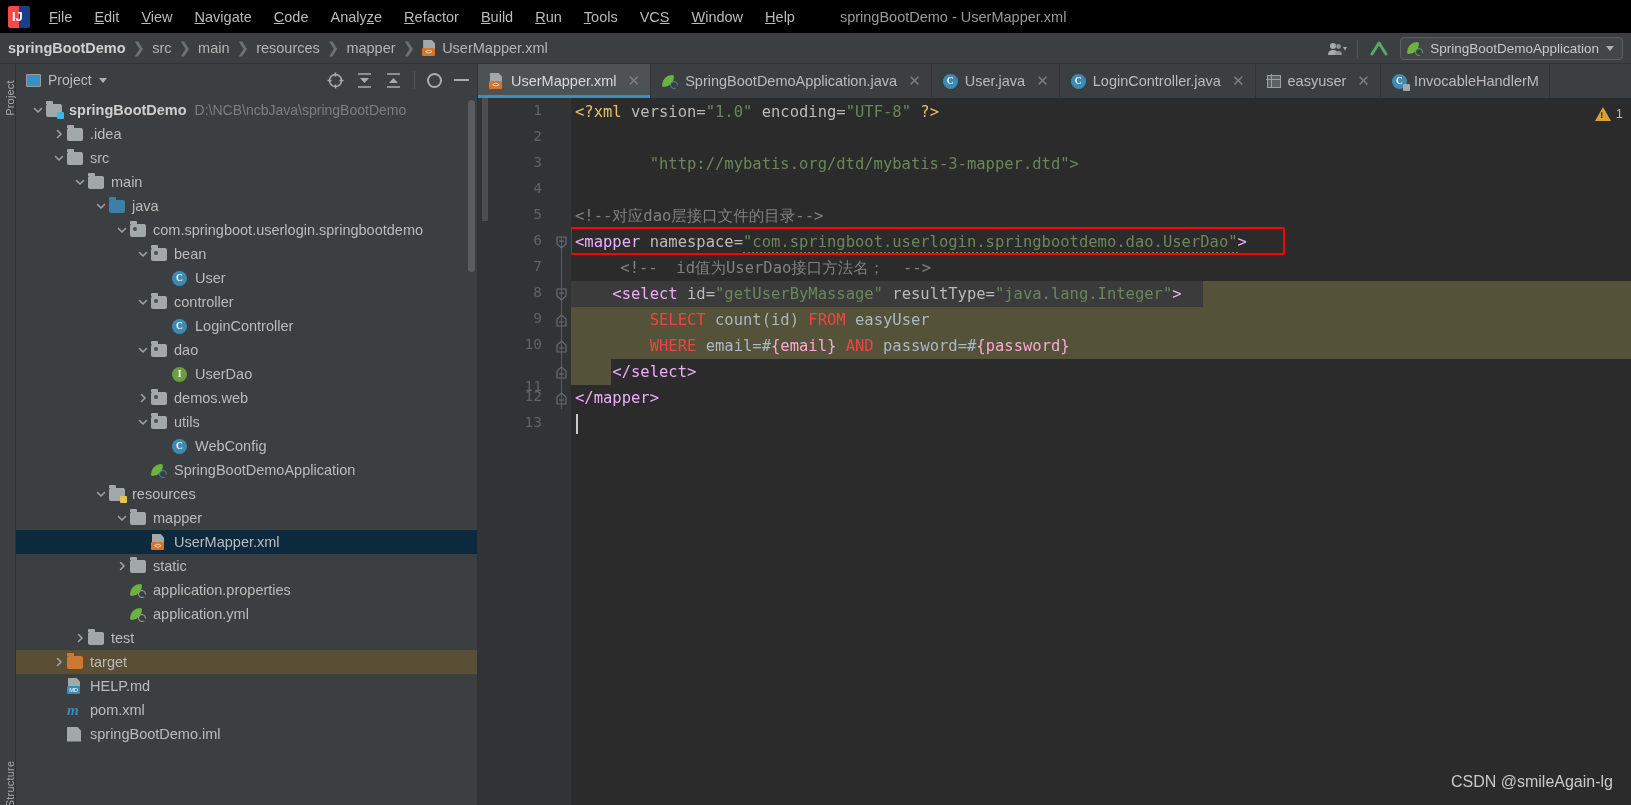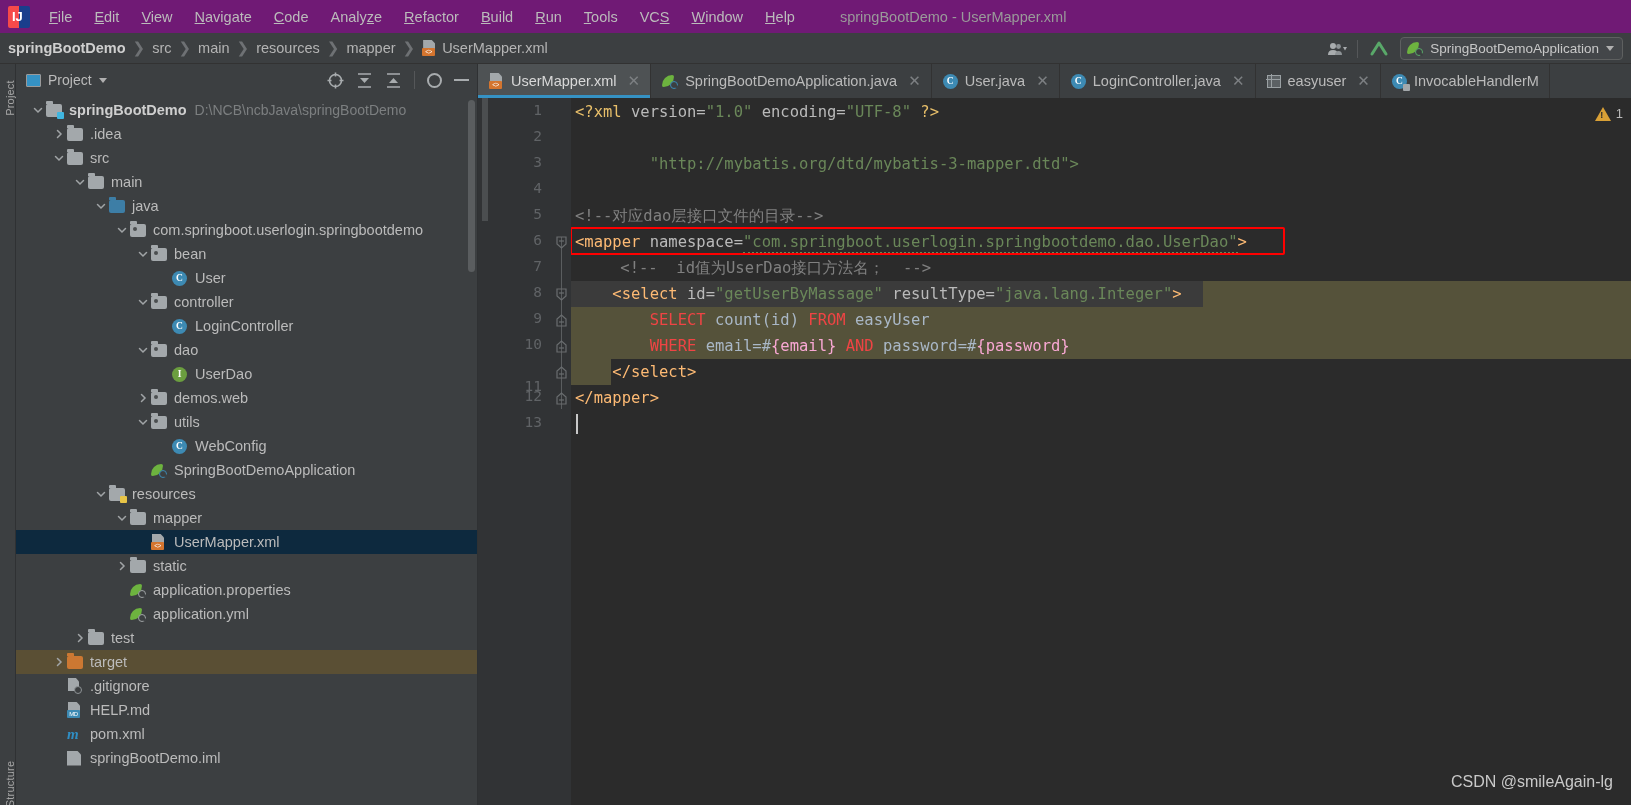--- a/index.html
+++ b/index.html
@@ -7,21 +7,21 @@
     width: 1631px; height: 805px;
     background: #3c3f41;
     font-family: "Liberation Sans", sans-serif;
     overflow: hidden;
     -webkit-font-smoothing: antialiased;
   }
   .app { position: relative; width: 1631px; height: 805px; background: #3c3f41; }
 
   
   .menubar {
-    height: 33px; background: #701a75; display: flex; align-items: center;
+    height: 33px; background: #000000; display: flex; align-items: center;
     padding-left: 4px; position: relative;
   }
   .logo-icon { width: 22px; height: 22px; margin: 0 8px 0 4px; position: relative; flex: none; }
   .logo-icon .l1 { position:absolute; left:0; top:0; width:11px; height:22px; background:#f64a4a; border-radius:2px 0 0 2px;}
   .logo-icon .l2 { position:absolute; right:0; top:0; width:11px; height:22px; background:#1a3e8c; border-radius:0 2px 2px 0;}
   .logo-icon .lj { position:absolute; left:4px; top:2px; color:#fff; font-size:13px; font-weight:bold; line-height:18px;}
   .menu-item {
     padding: 4px 11px; font-size: 14.5px; color: #bbbbbb; cursor: default; white-space: nowrap;
   }
   .menu-item .u { text-decoration: underline; }
@@ -140,21 +140,21 @@
     position: absolute; right: 10px; font-size: 14.5px; color: #606366;
     font-family: "DejaVu Sans Mono", monospace; text-align: right;
   }
   .foldcol { width: 19px; background: #313335; position: relative; flex: none; }
   .foldline { position:absolute; left:9px; width:1px; background:#5a5d5f; }
   .foldmark { position:absolute; left:2px; width:15px; height:13px; }
   .code { flex: 1; position: relative; font-family: "DejaVu Sans Mono", monospace; font-size: 15.5px; overflow: hidden; }
   .cline { position: absolute; left: 0; white-space: pre; line-height: 26px; height: 26px; }
 
   
-  .t-tag    { color: #fdba74; }
+  .t-tag    { color: #f0abfc; }
   .t-attr   { color: #bababa; }
   .t-str    { color: #6a8759; }
   .t-pi     { color: #e8bf6a; }
   .t-cmt    { color: #808080; }
   .t-kw     { color: #ef4444; }
   .t-plain  { color: #a9b7c6; }
   .t-brace  { color: #f9a8d4; }
   .squig { border-bottom: 2px dotted #6a8759; padding-bottom:1px; }
 
   .hl-block { position:absolute; background:#55523a; }
@@ -546,30 +546,20 @@
               </svg>
             </span>
             <span class="ticon">
               <span class="fo orange"></span>
             </span>
             <span class="tlabel">target</span>
           </div>
           <div class="trow">
             <span class="tarrow" style="margin-left: 35px;"></span>
             <span class="ticon">
-              <span class="gitic">
-                <span class="pg"></span>
-                <span class="ban"></span>
-              </span>
-            </span>
-            <span class="tlabel">.gitignore</span>
-          </div>
-          <div class="trow">
-            <span class="tarrow" style="margin-left: 35px;"></span>
-            <span class="ticon">
               <span class="xmlicon mdicon">
                 <span class="pg"></span>
                 <span class="tag">MD</span>
               </span>
             </span>
             <span class="tlabel">HELP.md</span>
           </div>
           <div class="trow">
             <span class="tarrow" style="margin-left: 35px;"></span>
             <span class="ticon">

